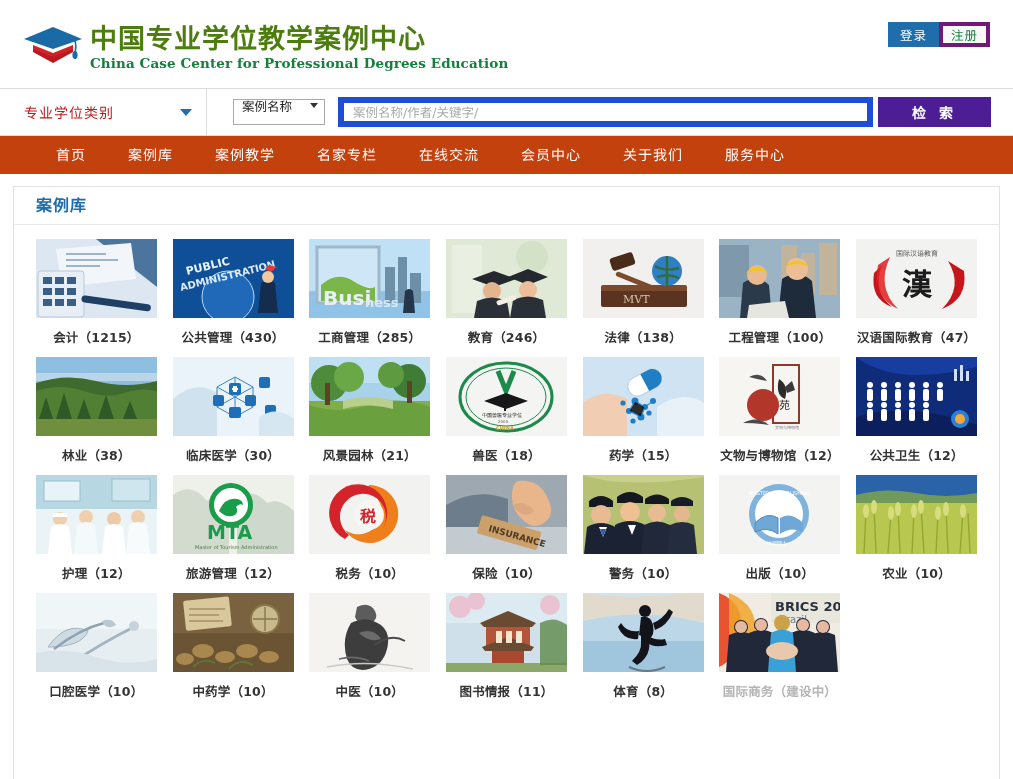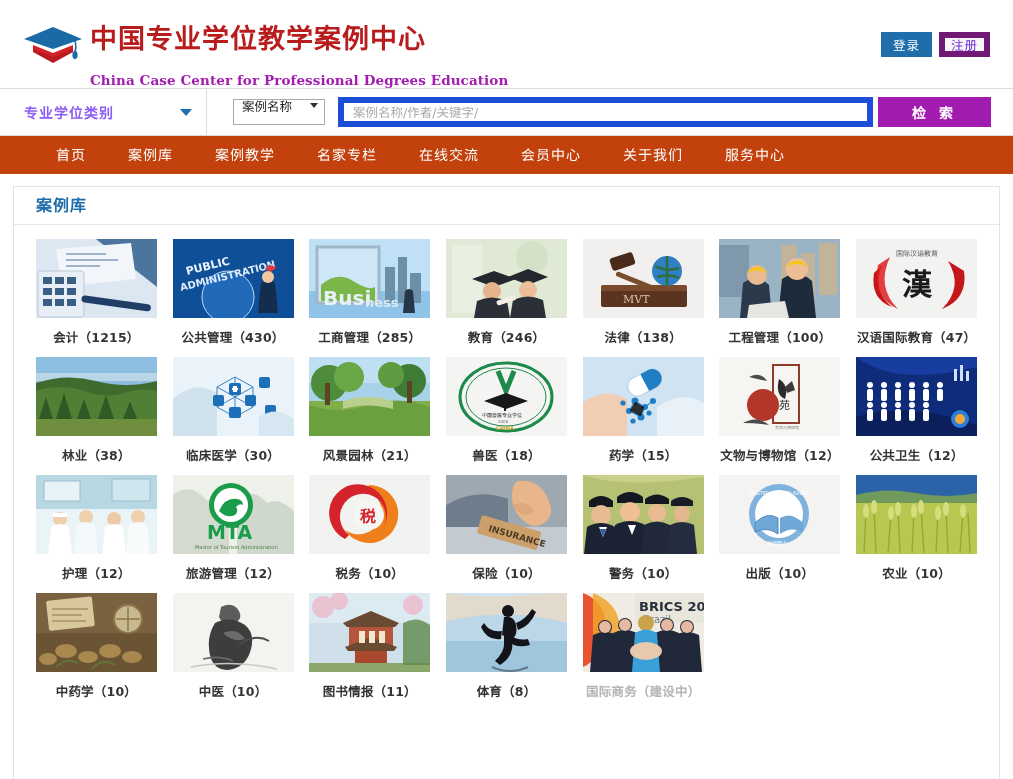--- a/index.html
+++ b/index.html
@@ -26,58 +26,58 @@
   .logo-mark {
     position: relative;
     width: 62px; height: 48px;
     margin-right: 6px;
     flex: 0 0 auto;
   }
   .logo-text-block { padding-top: 2px; }
   .logo-cn {
     font-size: 27px;
     font-weight: bold;
-    color: #b91c1c;
+    color: #4d7c0f;
     letter-spacing: 1px;
     line-height: 30px;
     white-space: nowrap;
     font-family: "DejaVu Sans", "Liberation Sans", sans-serif;
   }
   .logo-en {
     font-size: 13.5px;
     font-weight: bold;
-    color: #a21caf;
+    color: #15803d;
     line-height: 16px;
     white-space: nowrap;
     font-family: "DejaVu Serif", "Liberation Serif", serif;
     letter-spacing: 0.1px;
-    margin-top: 18px;
+    margin-top: 1px;
   }
 
   .auth-area {
     position: absolute;
-    right: 23px; top: 32px;
-    display: flex; gap: 7px;
+    right: 23px; top: 22px;
+    display: flex; 
   }
   .btn-login {
     width: 51px; height: 25px;
     background: #1f6eab;
     color: #ffffff;
     font-size: 12.5px;
     border: none;
     cursor: pointer;
     display: flex; align-items: center; justify-content: center;
     letter-spacing: 1px;
   }
   .btn-register {
     width: 51px; height: 25px;
     background: #f7f7f7;
-    color: #6d28d9;
+    color: #15803d;
     font-size: 12.5px;
-    border: 6px solid #701a75;
+    border: 4px solid #701a75;
     cursor: pointer;
     display: flex; align-items: center; justify-content: center;
     letter-spacing: 1px;
   }
 
   
   .searchbar {
     height: 48px;
     border-top: 1px solid #dcdcdc;
     border-bottom: 1px solid #dcdcdc;
@@ -92,22 +92,22 @@
     display: flex;
     align-items: center;
     justify-content: space-between;
     padding: 0 14px 0 10px;
     border-right: 1px solid #dcdcdc;
     cursor: pointer;
     margin-left: -8px;
   }
   .cat-dropdown .label {
     font-size: 14px;
-    color: #8b5cf6;
-    font-weight: bold;
+    color: #b91c1c;
+    font-weight: normal;
     letter-spacing: 1px;
   }
   .chev {
     width: 0; height: 0;
     border-left: 6px solid transparent;
     border-right: 6px solid transparent;
     border-top: 7px solid #1f6eab;
   }
   .type-select {
     width: 92px; height: 26px;
@@ -134,21 +134,21 @@
     padding: 0 9px;
     font-size: 12.5px;
     color: #333333;
     font-family: "DejaVu Sans", "Liberation Sans", sans-serif;
     outline: none;
   }
   .search-input::placeholder { color: #aaaaaa; }
   .btn-search {
     width: 113px; height: 30px;
     margin-left: 5px;
-    background: #a21caf;
+    background: #4c1d95;
     border: none;
     color: #ffffff;
     font-size: 14px;
     font-weight: bold;
     letter-spacing: 4px;
     cursor: pointer;
   }
 
   
   .nav {
@@ -766,20 +766,36 @@
               <ellipse cx="107" cy="36" rx="3" ry="7"></ellipse>
             </g>
           </svg>
         </div>
         <div class="cell-label">农业（10）</div>
       </div>
       <div class="cell">
         <div class="thumb">
           <svg viewBox="0 0 121 79" xmlns="http://www.w3.org/2000/svg">
             <rect width="121" height="79" fill="#eef1f3"></rect>
+            <rect width="121" height="79" fill="#e7eef2"></rect>
+            <rect x="0" y="0" width="121" height="36" fill="#f0f5f8"></rect>
+            <path d="M12 54 q18 -26 40 -16 q-6 16 -40 16z" fill="#cfdbe3" stroke="#9fb2bf"></path>
+            <path d="M18 56 q26 -20 50 -26" stroke="#8fa3b2" stroke-width="2.6" fill="none"></path>
+            <path d="M66 28 q10 -4 14 4 q-10 6 -14 -4z" fill="#b9c8d3"></path>
+            <path d="M36 70 q30 -20 58 -34" stroke="#a3b5c2" stroke-width="3" fill="none"></path>
+            <circle cx="98" cy="33" r="5" fill="#c6d3dc"></circle>
+            <path d="M0 60 q30 -6 60 4 t61 2 l0 13 l-121 0z" fill="#d9e3ea"></path>
+          </svg>
+        </div>
+        <div class="cell-label">口腔医学（10）</div>
+      </div>
+      <div class="cell">
+        <div class="thumb">
+          <svg viewBox="0 0 121 79" xmlns="http://www.w3.org/2000/svg">
+            <rect width="121" height="79" fill="#eef1f3"></rect>
             <rect width="121" height="79" fill="#6b5434"></rect>
             <rect x="0" y="0" width="121" height="40" fill="#7a6240"></rect>
             <rect x="10" y="8" width="46" height="30" rx="2" fill="#d9c89c" transform="rotate(-6 10 8)"></rect>
             <g stroke="#8c7447" stroke-width="1">
               <path d="M16 16 h36 M16 22 h30 M16 28 h34"></path>
             </g>
             <circle cx="92" cy="26" r="14" fill="#c8b98f" stroke="#8b7748" stroke-width="2"></circle>
             <path d="M92 14 l0 24 M80 26 l24 0" stroke="#8b7748" stroke-width="1.4"></path>
             <g fill="#a8884f">
               <ellipse cx="30" cy="58" rx="11" ry="7"></ellipse>

